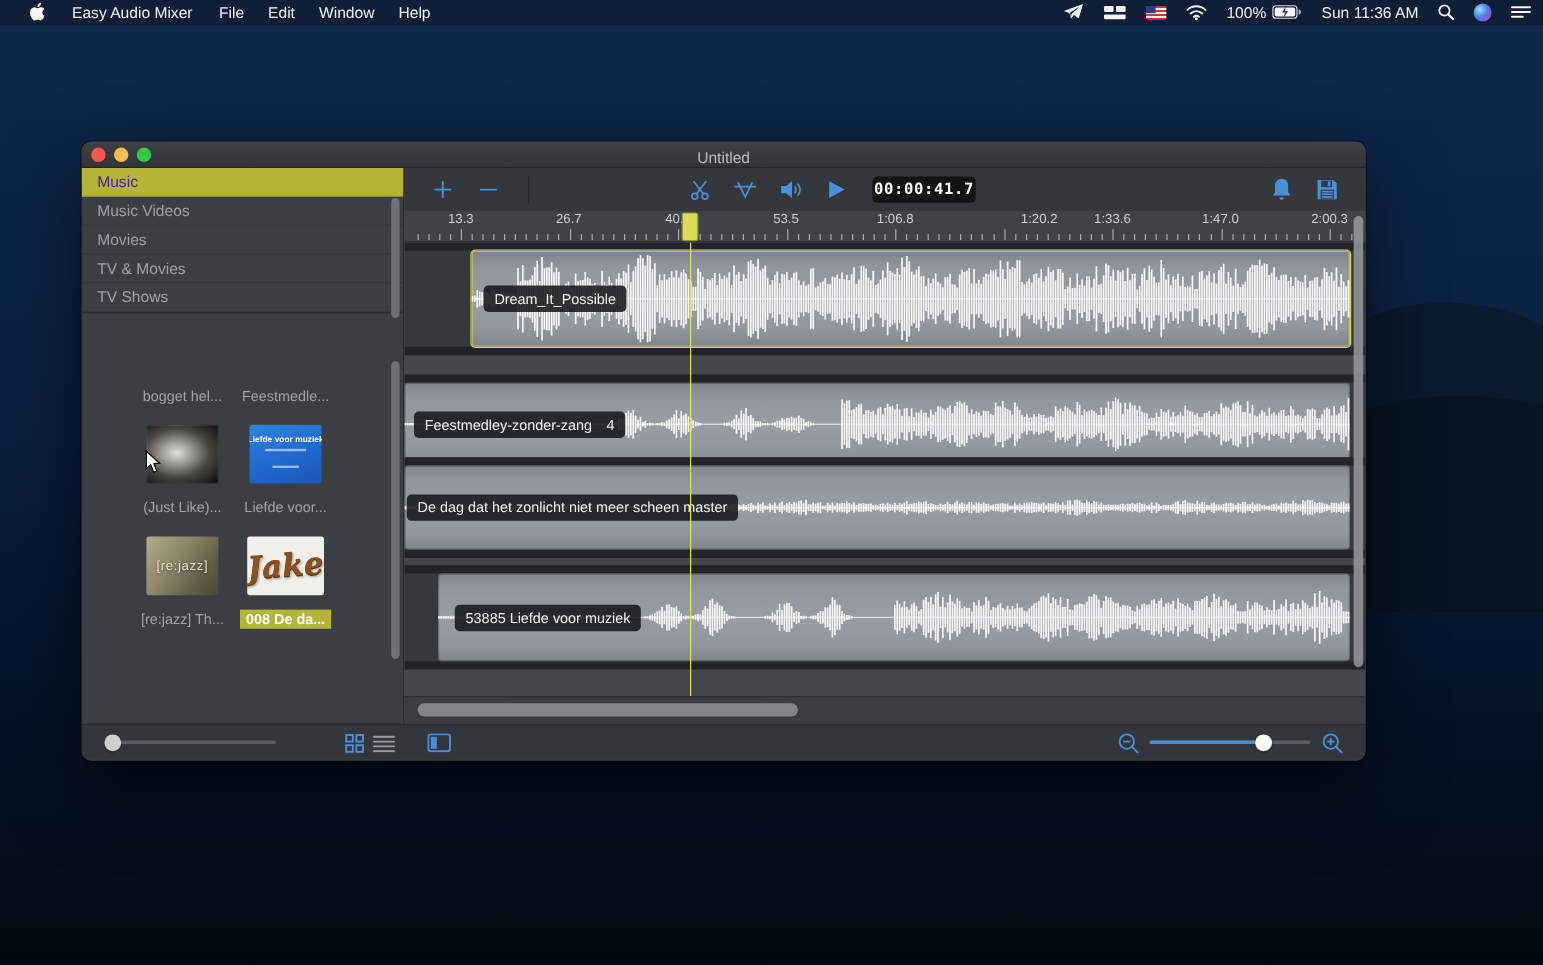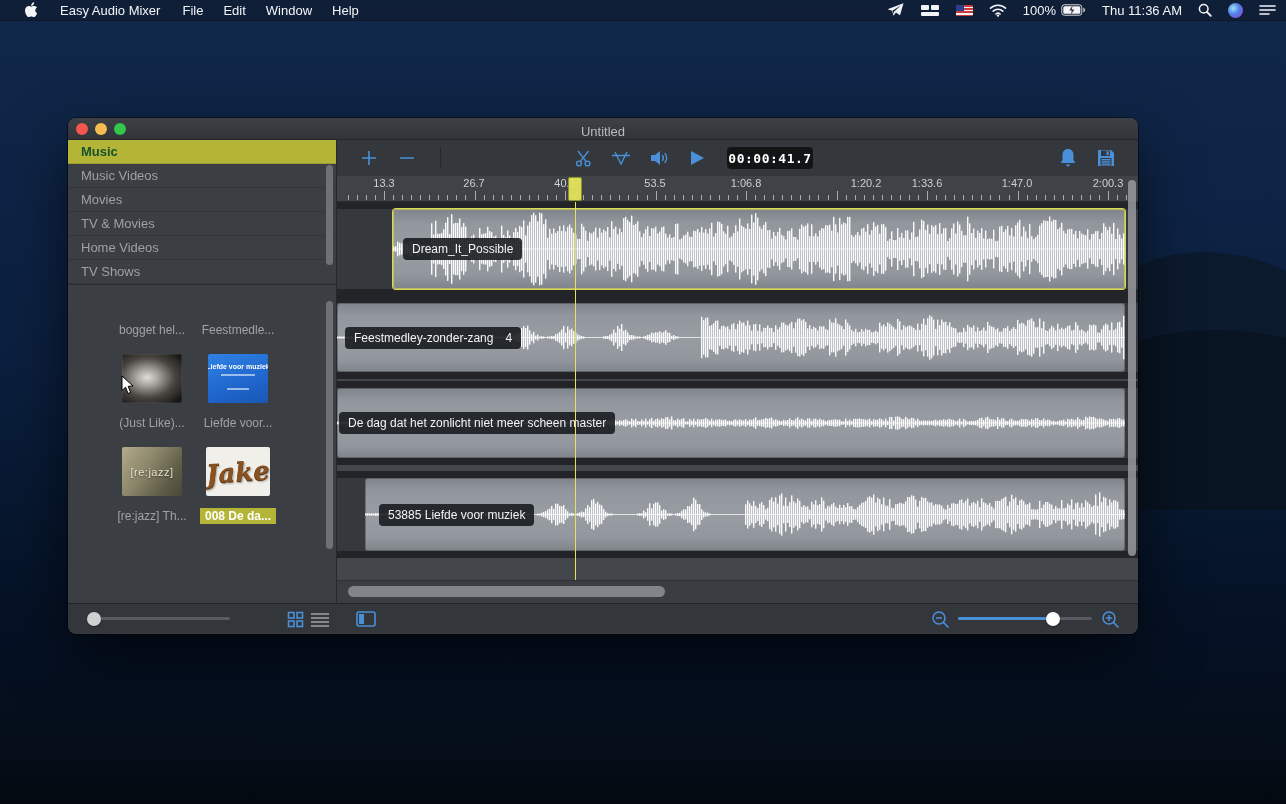--- a/index.html
+++ b/index.html
@@ -40,21 +40,21 @@
   .light{width:12px;height:12px;border-radius:50%;border:none;padding:0}
   .window-content{display:flex;height:463px}
 
   
   .sidebar{position:relative;width:269px;height:463px;background:#3b3e43;border-right:1px solid #26282c;flex:none}
   .sb-tabs{display:flex;height:23px;border-bottom:1px solid #2a2c30;align-items:center}
   .sb-tab{flex:1;text-align:center;font-size:13px;color:#8e9195}
   .sb-tab.active{color:#f3f4f6;font-weight:bold}
   .sb-list{position:relative}
   .sb-row{height:24px;display:flex;align-items:center;padding-left:13px;font-size:13px;color:#9da0a4;border-bottom:1px solid rgba(0,0,0,.12)}
-  .sb-row.selected{background:var(--olive);color:#14532d;font-weight:bold}
+  .sb-row.selected{background:var(--olive);color:#4c1d95;font-weight:normal}
   .sb-divider{height:1px;background:#2a2c30}
   .media{position:absolute;left:0;top:168px;right:0;bottom:0}
   .m-label{position:absolute;transform:translateX(-50%);font-size:12px;color:#9fa2a6;white-space:nowrap}
   .m-label.selected{background:var(--olive);color:#fff;font-weight:bold;padding:1px 5px}
   .thumb{position:absolute;border-radius:2px;overflow:hidden}
   .thumb.kiss{background:radial-gradient(ellipse at 42% 48%,#e0dedb 0%,#a8a49f 22%,#4a4742 55%,#171513 90%);box-shadow:inset 0 0 0 1px rgba(255,255,255,.08)}
   .thumb.blue{background:linear-gradient(160deg,#2f82e4 0%,#1d62c8 70%,#1a57b4 100%);display:flex;flex-direction:column;align-items:center;padding-top:9px}
   .thumb.blue .t-title{color:#fff;font-weight:bold;font-size:7px;white-space:nowrap}
   .thumb.blue .t-line{width:34px;height:2px;background:rgba(255,255,255,.55);margin-top:4px}
   .thumb.blue .t-line.s{width:22px;height:1.5px;margin-top:12px}
@@ -146,21 +146,21 @@
       </span>
       <span style="display:flex;align-items:center;gap:5px">
         <span>100%</span>
         <svg width="25" height="12" viewBox="0 0 25 12">
             <rect x="0.8" y="0.8" width="20" height="10.4" rx="2.5" fill="none" stroke="#d8dade" stroke-width="1"></rect>
             <rect x="2.3" y="2.3" width="17" height="7.4" rx="1.5" fill="#f2f4f7"></rect>
             <path d="M22.2 3.8v4.4c1.2-.3 2-1.1 2-2.2s-.8-1.9-2-2.2z" fill="#aeb2b8"></path>
             <path d="M11.6 1.2 8.4 6.4h2.4l-1 4.4 3.6-5.4h-2.5l.7-4.2z" fill="#33363b"></path>
           </svg>
       </span>
-      <span class="mb-clock">Thu 11:36 AM</span>
+      <span class="mb-clock">Sun 11:36 AM</span>
       <span>
         <svg width="14" height="14" viewBox="0 0 14 14">
             <circle cx="5.7" cy="5.7" r="4.3" fill="none" stroke="#f2f4f7" stroke-width="1.5"></circle>
             <line x1="9" y1="9" x2="12.8" y2="12.8" stroke="#f2f4f7" stroke-width="1.8" stroke-linecap="round"></line>
           </svg>
       </span>
       <span class="siri"></span>
       <span>
         <svg width="17" height="12" viewBox="0 0 17 12">
             <g stroke="#f2f4f7" stroke-width="1.6" stroke-linecap="round">
@@ -184,21 +184,20 @@
     </div>
 
     <div class="window-content">
 
       <div class="sidebar">
         <div class="sb-list">
           <div class="sb-row selected">Music</div>
           <div class="sb-row">Music Videos</div>
           <div class="sb-row">Movies</div>
           <div class="sb-row">TV &amp; Movies</div>
-          <div class="sb-row">Home Videos</div>
           <div class="sb-row">TV Shows</div>
         </div>
         <div class="sb-divider"></div>
 
         <div class="media">
           <span class="m-label" style="left:84px;top:15px">bogget hel...</span>
           <span class="m-label" style="left:170px;top:15px">Feestmedle...</span>
 
           <div class="thumb kiss" style="left:54px;top:46px;width:60px;height:49px"></div>
           <div class="thumb blue" style="left:140px;top:46px;width:60px;height:49px">
@@ -765,21 +764,21 @@
                     <rect x="724" y="19.5" width="1.4" height="40.9" fill="#fff" opacity="0.95"></rect>
                     <rect x="726" y="25.6" width="1.4" height="28.8" fill="#fff" opacity="0.95"></rect>
                     <rect x="728" y="29.5" width="1.4" height="21.0" fill="#fff" opacity="0.95"></rect>
                     <rect x="730" y="24.4" width="1.4" height="31.2" fill="#fff" opacity="0.95"></rect>
                   </svg></div>
               <div class="clip-label" style="left:10px">
                 <span>Dream_It_Possible</span>
               </div>
             </div>
           </div>
-          <div class="lane" style="top:94px;height:83px">
+          <div class="lane" style="top:110px;height:83px">
             <div class="clip" style="left:0;width:788px">
               <div class="wave"><svg width="788" height="69" viewBox="0 0 788 69">
                     <rect x="0" y="34.0" width="788" height="1" fill="#fff" opacity="0.7"></rect>
                     <rect x="0" y="33.5" width="1.4" height="2.0" fill="#fff" opacity="0.95"></rect>
                     <rect x="2" y="33.5" width="1.4" height="2.0" fill="#fff" opacity="0.95"></rect>
                     <rect x="4" y="33.5" width="1.4" height="2.0" fill="#fff" opacity="0.95"></rect>
                     <rect x="6" y="33.5" width="1.4" height="2.0" fill="#fff" opacity="0.95"></rect>
                     <rect x="8" y="33.5" width="1.4" height="2.0" fill="#fff" opacity="0.95"></rect>
                     <rect x="10" y="33.5" width="1.4" height="2.0" fill="#fff" opacity="0.95"></rect>
                     <rect x="12" y="33.5" width="1.4" height="2.0" fill="#fff" opacity="0.95"></rect>

